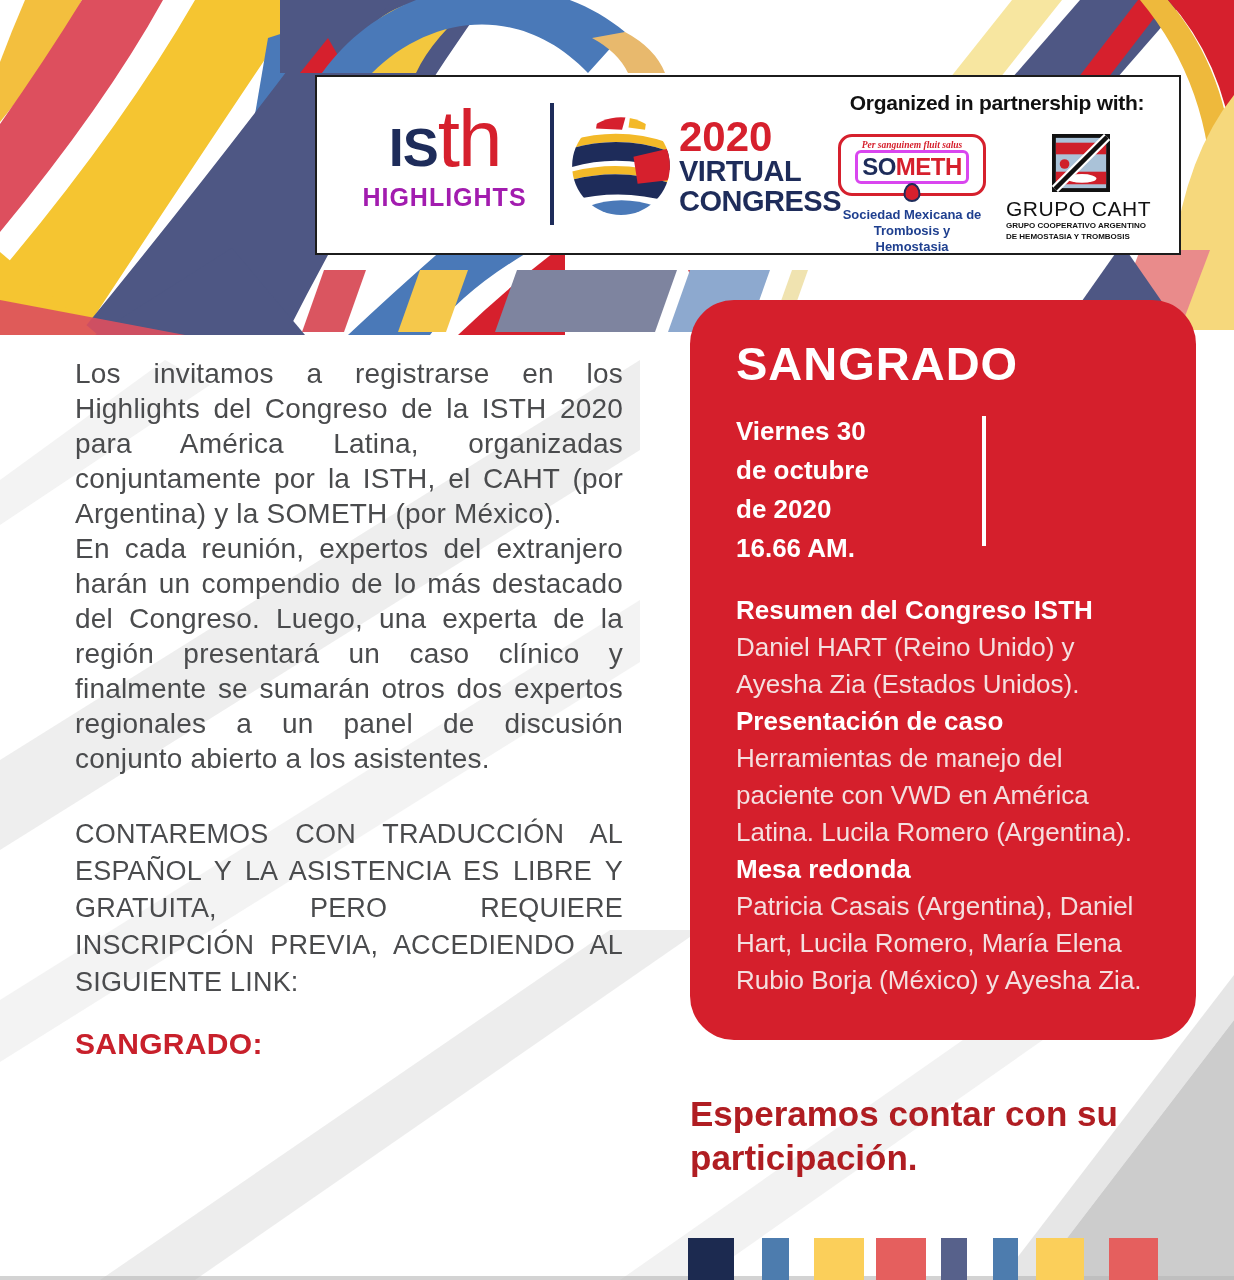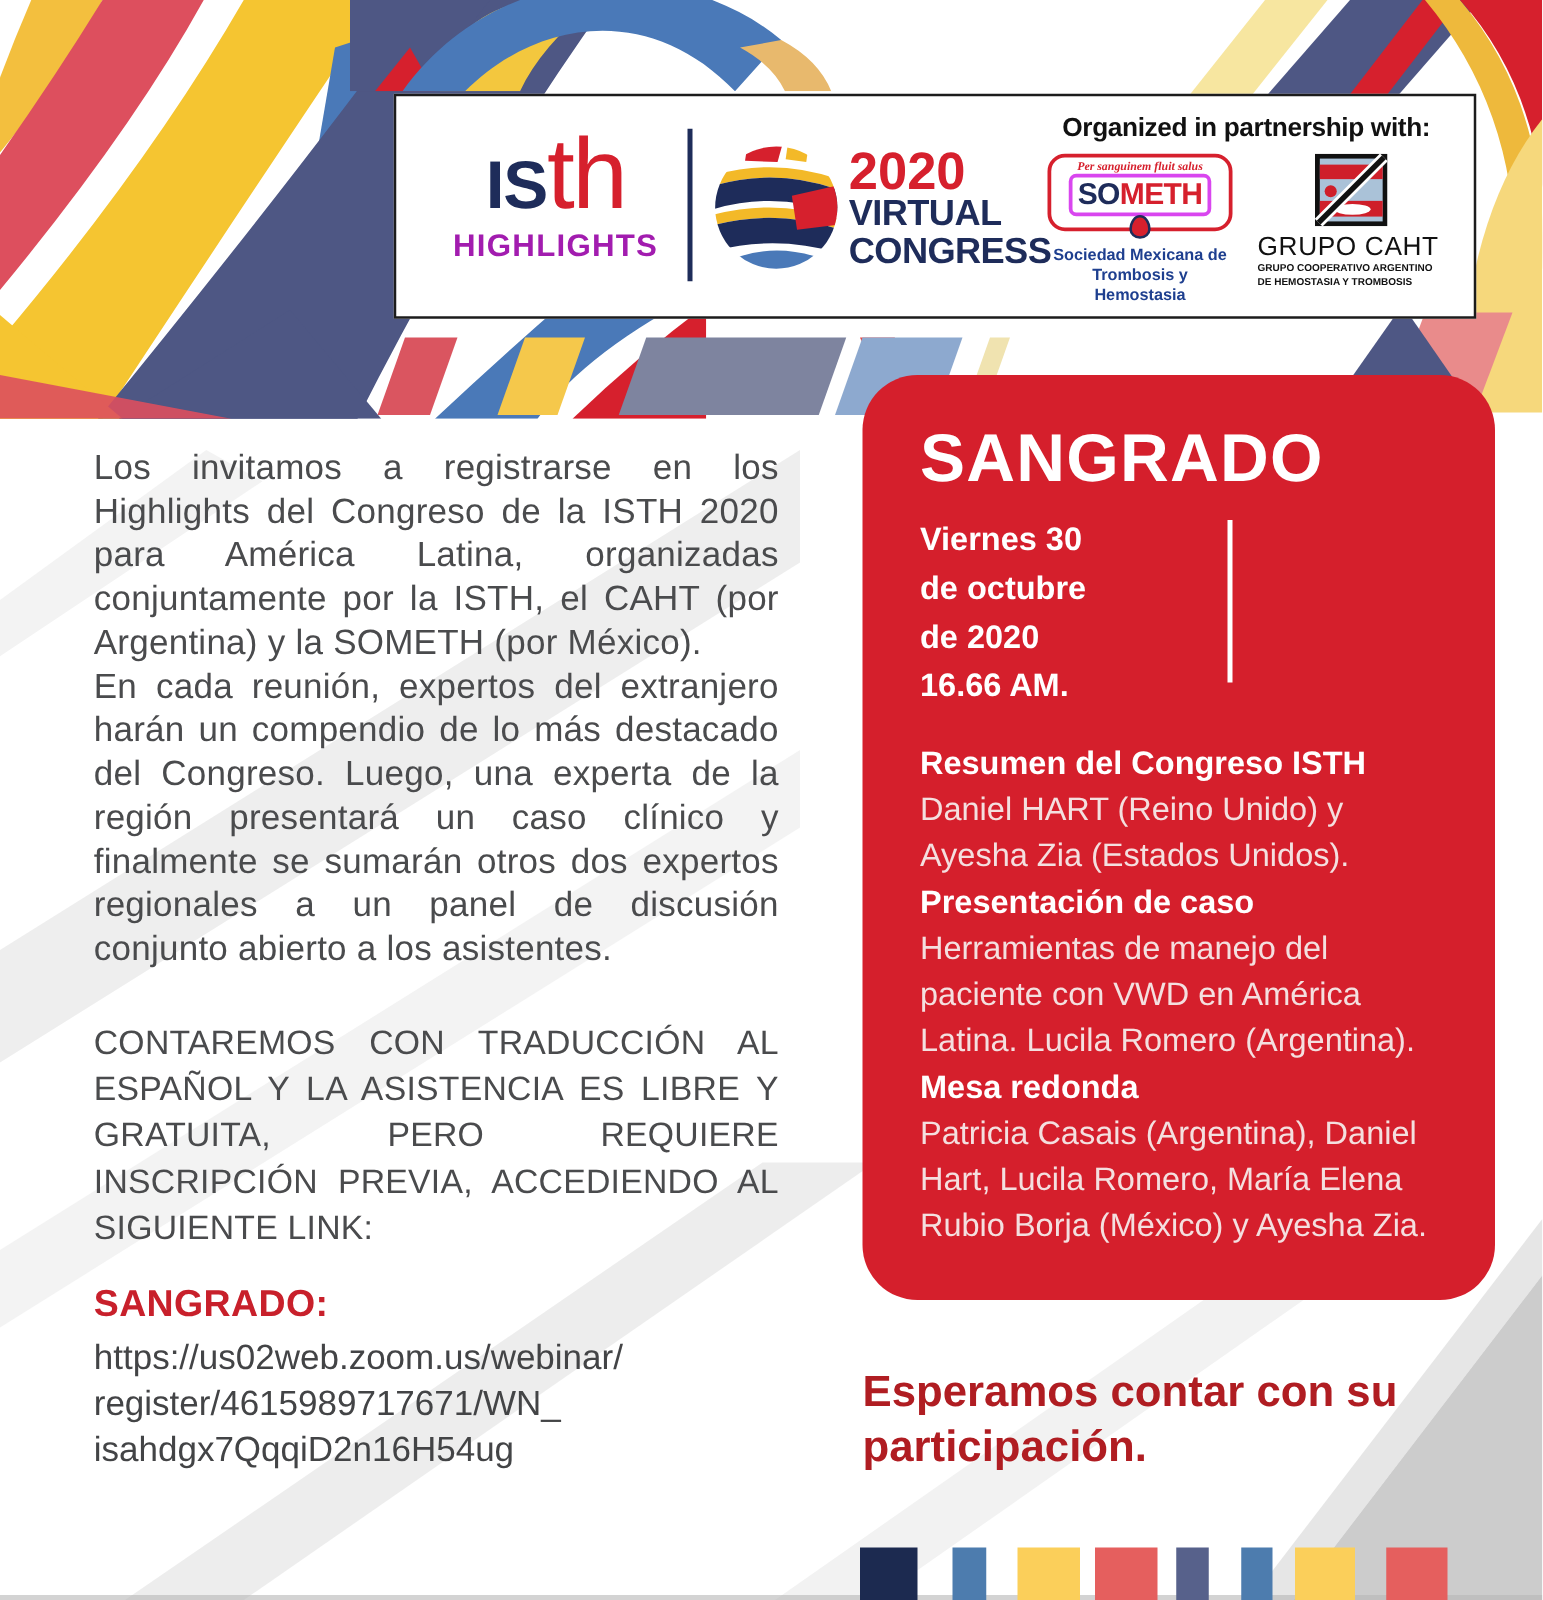--- a/index.html
+++ b/index.html
@@ -15,21 +15,21 @@
   .isth-is{font-size:54px;font-weight:bold;color:#1e2c5a;letter-spacing:-1px;vertical-align:baseline;}
   .isth-th{font-size:80px;font-weight:normal;color:#d6202d;letter-spacing:-2px;vertical-align:baseline;}
   .isth-sub{margin-top:4px;font-size:25px;font-weight:bold;color:#a21caf;letter-spacing:1px;}
   .logo-divider{position:absolute;left:233px;top:26px;width:4px;height:122px;background:#1e2c5a;}
   .globe{position:absolute;left:252px;top:36px;width:104px;height:104px;}
   .congress-text{position:absolute;left:362px;top:40px;line-height:1;}
   .congress-year{font-size:42px;font-weight:bold;color:#d6202d;line-height:0.95;}
   .congress-l1,.congress-l2{font-size:29px;font-weight:bold;color:#1e2c5a;line-height:1.03;letter-spacing:-0.5px;}
   .partnership{position:absolute;left:520px;top:14px;width:320px;text-align:center;}
   .partnership-label{font-size:21px;font-weight:bold;color:#111;letter-spacing:-0.3px;}
-  .partner-logos{display:flex;justify-content:center;align-items:flex-start;gap:20px;margin-top:8px;}
+  .partner-logos{display:flex;justify-content:center;align-items:flex-start;gap:20px;margin-top:19px;}
   .someth{width:148px;}
   .someth-box{position:relative;border:3px solid #d6202d;border-radius:14px;padding:3px 4px 9px 4px;background:#fff;}
   .someth-motto{font-family:"Liberation Serif",serif;font-style:italic;font-weight:bold;
                 font-size:9.5px;color:#d6202d;white-space:nowrap;}
   .someth-word{display:inline-block;border:3px solid #d946ef;border-radius:6px;padding:0 4px;
                font-size:24px;font-weight:bold;line-height:1.15;letter-spacing:-0.5px;background:#fff;}
   .someth-so{color:#1e2c5a;} .someth-meth{color:#d6202d;}
   .someth-drop{position:absolute;left:50%;bottom:-9px;transform:translateX(-50%);width:13px;height:15px;
                background:#d6202d;border:2px solid #1e2c5a;border-radius:50% 50% 50% 50%/60% 60% 40% 40%;}
   .someth-sub{margin-top:11px;font-size:13px;font-weight:bold;color:#1e3f8f;line-height:1.25;text-align:center;}
@@ -40,21 +40,21 @@
   
   .intro-col{position:absolute;left:75px;top:356px;width:548px;z-index:2;color:#4a4b4d;}
   .intro-col p{margin:0;font-size:28px;line-height:35px;text-align:justify;letter-spacing:0.2px;}
   .intro-p3{margin-top:40px !important;font-size:27px !important;line-height:37px !important;}
   .reg-label{margin-top:26px;font-size:30px;font-weight:bold;color:#c8202b;letter-spacing:0.3px;}
   .reg-url{margin-top:6px;font-size:28px;line-height:37px;color:#434446;}
 
   
   .event-card{position:absolute;left:690px;top:300px;width:506px;height:740px;background:#d51f2c;
               border-radius:44px;z-index:2;color:#fff;}
-  .card-title{position:absolute;left:46px;top:36px;font-size:54px;font-weight:bold;letter-spacing:1px;color:#fff;}
+  .card-title{position:absolute;left:46px;top:36px;font-size:47px;font-weight:bold;letter-spacing:1px;color:#fff;}
   .card-date{position:absolute;left:46px;top:112px;font-size:26px;font-weight:bold;line-height:39px;color:#fff;}
   .card-divider{position:absolute;left:292px;top:116px;width:4px;height:130px;background:#fff;}
   .card-program{position:absolute;left:46px;top:292px;width:424px;font-size:26px;line-height:37px;}
   .prog-heading{font-weight:bold;color:#ffffff;}
   .prog-body{color:#f4dfdf;}
 
   
   .closing{position:absolute;left:690px;top:1092px;width:500px;font-size:35px;font-weight:bold;
            color:#b01d22;line-height:44px;z-index:2;}
 </style>
@@ -209,25 +209,20 @@
 
       </div>
     </div>
   </div>
 
   <div class="intro-col">
     <p>Los invitamos a registrarse en los Highlights del Congreso de la ISTH 2020 para América Latina, organizadas conjuntamente por la ISTH, el CAHT (por Argentina) y la SOMETH (por México).</p>
     <p>En cada reunión, expertos del extranjero harán un compendio de lo más destacado del Congreso. Luego, una experta de la región presentará un caso clínico y finalmente se sumarán otros dos expertos regionales a un panel de discusión conjunto abierto a los asistentes.</p>
     <p class="intro-p3">CONTAREMOS CON TRADUCCIÓN AL ESPAÑOL Y LA ASISTENCIA ES LIBRE Y GRATUITA, PERO REQUIERE INSCRIPCIÓN PREVIA, ACCEDIENDO AL SIGUIENTE LINK:</p>
     <div class="reg-label">SANGRADO:</div>
-    <div class="reg-url">
-      <div>https://us02web.zoom.us/webinar/</div>
-      <div>register/4615989717671/WN_</div>
-      <div>isahdgx7QqqiD2n16H54ug</div>
-    </div>
   </div>
 
   <div class="event-card">
     <div class="card-title">SANGRADO</div>
     <div class="card-date">
       <div>Viernes 30</div>
       <div>de octubre</div>
       <div>de 2020</div>
       <div>16.66 AM.</div>
     </div>

